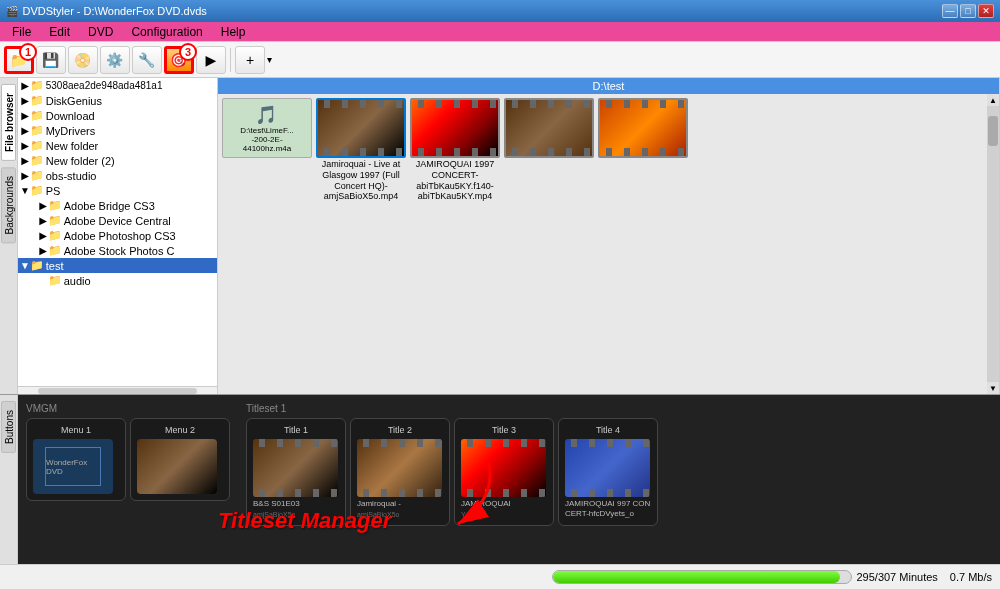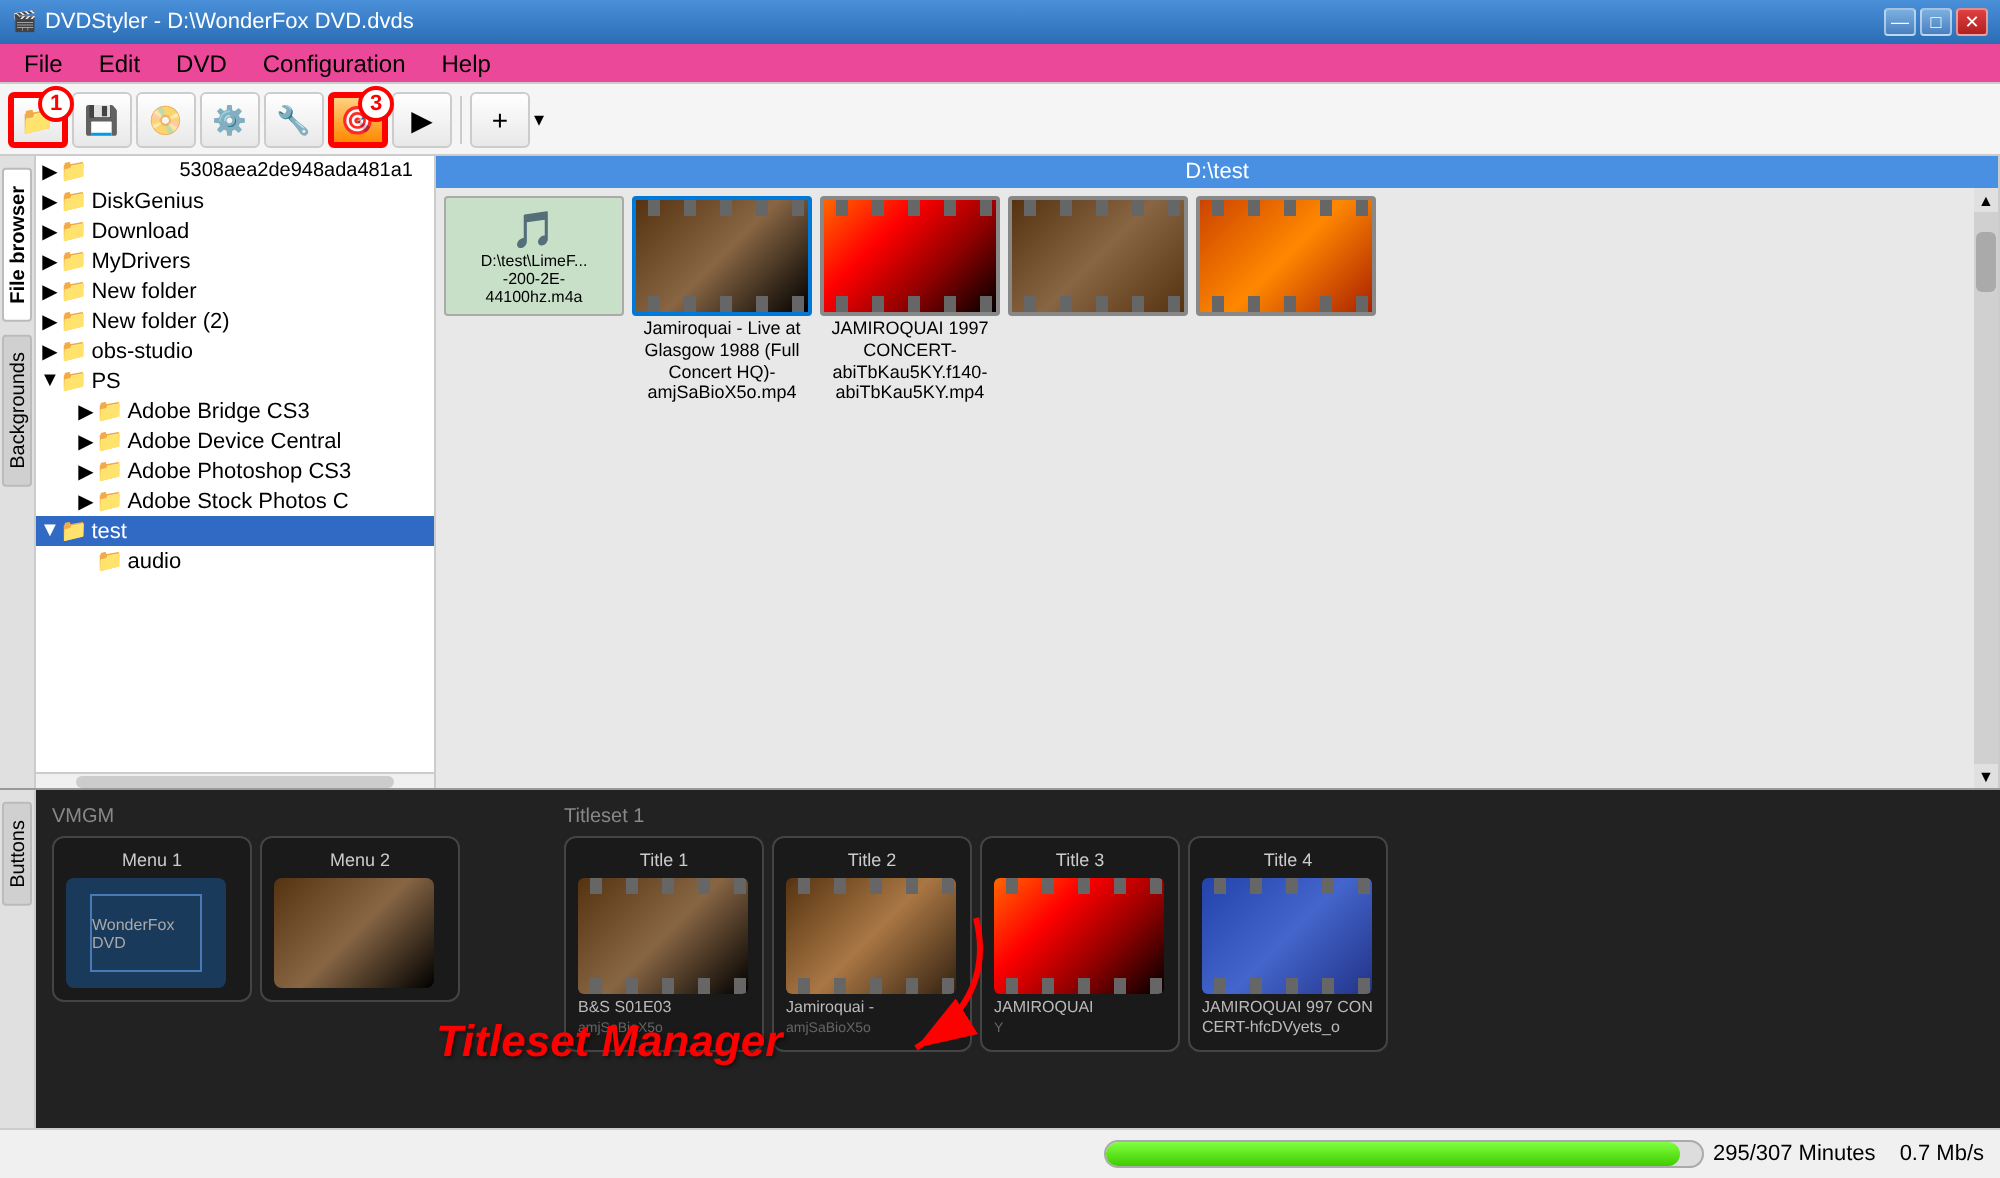--- a/index.html
+++ b/index.html
@@ -66,21 +66,21 @@
     .bottom-side-tabs { width: 18px; background: #e0e0e0; border-right: 1px solid #ccc; display: flex; flex-direction: column; padding-top: 4px; }
 
     
     .titleset-manager { flex: 1; background: #222; padding: 8px; overflow-x: auto; display: flex; flex-direction: column; gap: 4px; position: relative; }
     .title-card { background: #1a1a1a; border-radius: 6px; padding: 6px; width: 100px; min-width: 80px; cursor: pointer; position: relative; border: 1px solid #444; }
     .title-card-header { color: #ccc; font-size: 9px; margin-bottom: 4px; text-align: center; }
     .title-thumb { width: 85px; height: 60px; background: #333; border-radius: 3px; display: flex; align-items: center; justify-content: center; overflow: hidden; position: relative; }
     .title-desc { color: #bbb; font-size: 8px; margin-top: 2px; line-height: 1.2; word-break: break-all; }
     .vmgm-section { margin-right: 8px; }
     .vmgm-label { color: #888; font-size: 10px; margin-bottom: 4px; }
-    .titleset-section { flex: 1; margin-left: 24px; }
+    .titleset-section { flex: 1; }
     .titleset-section-label { color: #888; font-size: 10px; margin-bottom: 4px; }
     .titleset-manager-label { position: absolute; bottom: 30px; left: 200px; color: red; font-size: 22px; font-weight: bold; font-style: italic; text-shadow: 1px 1px 2px rgba(0,0,0,0.5); pointer-events: none; z-index: 10; }
 
     
     .status-bar { height: 25px; background: #f0f0f0; border-top: 1px solid #ccc; display: flex; align-items: center; padding: 0 8px; gap: 8px; }
     .progress-container { display: flex; align-items: center; gap: 4px; flex: 1; }
     .progress-bar-bg { flex: 1; height: 14px; background: #ddd; border: 1px solid #aaa; border-radius: 7px; overflow: hidden; max-width: 300px; margin-left: auto; }
     .progress-bar-fill { height: 100%; background: linear-gradient(to bottom, #80ff40, #40cc00); border-radius: 7px; }
     .progress-text { font-size: 11px; white-space: nowrap; }
     .status-speed { font-size: 11px; margin-left: 8px; }
@@ -162,21 +162,21 @@
     <div class="side-tab active">File browser</div>
     <div class="side-tab">Backgrounds</div>
   </div>
 
   <div class="file-browser">
     <div class="file-tree">
 
       <div class="tree-item">
         <span class="tree-expand">▶</span>
         <span class="tree-icon">📁</span>
-        <span style="font-size:10px;margin-left:44px;">5308aea2de948ada481a1</span>
+        <span style="font-size:10px;">5308aea2de948ada481a1</span>
       </div>
       <div class="tree-item">
         <span class="tree-expand">▶</span>
         <span class="tree-icon">📁</span>
         <span>DiskGenius</span>
       </div>
       <div class="tree-item">
         <span class="tree-expand">▶</span>
         <span class="tree-icon">📁</span>
         <span>Download</span>
@@ -254,21 +254,21 @@
               <span style="font-size:8px; text-align:center; word-break:break-all;">D:\test\LimeF...<br>-200-2E-<br>44100hz.m4a</span>
             </div>
           </div>
 
           <div class="media-item">
             <div class="media-thumb selected" style="position:relative;">
               <div style="width:100%;height:100%;background:linear-gradient(135deg,#553311,#886644,#000);"></div>
               <div class="film-holes"></div>
               <div class="film-holes-bottom"></div>
             </div>
-            <div class="media-label">Jamiroquai - Live at Glasgow 1988 (Full Concert HQ)-amjSaBioX5o.mp4</div>
+            <div class="media-label">Jamiroquai - Live at Glasgow 1997 (Full Concert HQ)-amjSaBioX5o.mp4</div>
           </div>
 
           <div class="media-item">
             <div class="media-thumb" style="position:relative;">
               <div style="width:100%;height:100%;background:linear-gradient(135deg,#FF6600,#FF0000,#8B0000,#000);"></div>
               <div class="film-holes"></div>
               <div class="film-holes-bottom"></div>
             </div>
             <div class="media-label">JAMIROQUAI 1997 CONCERT-abiTbKau5KY.f140-abiTbKau5KY.mp4</div>
           </div>
@@ -303,21 +303,21 @@
 </div>
 
 <div class="bottom-area">
 
   <div class="bottom-side-tabs">
     <div class="side-tab">Buttons</div>
   </div>
 
   <div class="titleset-manager">
 
-    <div style="display:flex; gap:20px; align-items:flex-start;">
+    <div style="display:flex; gap:8px; align-items:flex-start;">
       <div class="vmgm-section">
         <div class="vmgm-label">VMGM</div>
         <div style="display:flex; gap:4px;justify-content:space-between;">
 
           <div class="title-card">
             <div class="title-card-header">Menu 1</div>
             <div class="title-thumb" style="background:#1a3a5c; border-radius:4px; width:80px; height:55px;">
               <div style="width:70%;height:70%;border:1px solid #4a7ab5;display:flex;align-items:center;justify-content:center;font-size:8px;color:#aaa;">WonderFox DVD</div>
             </div>
           </div>

